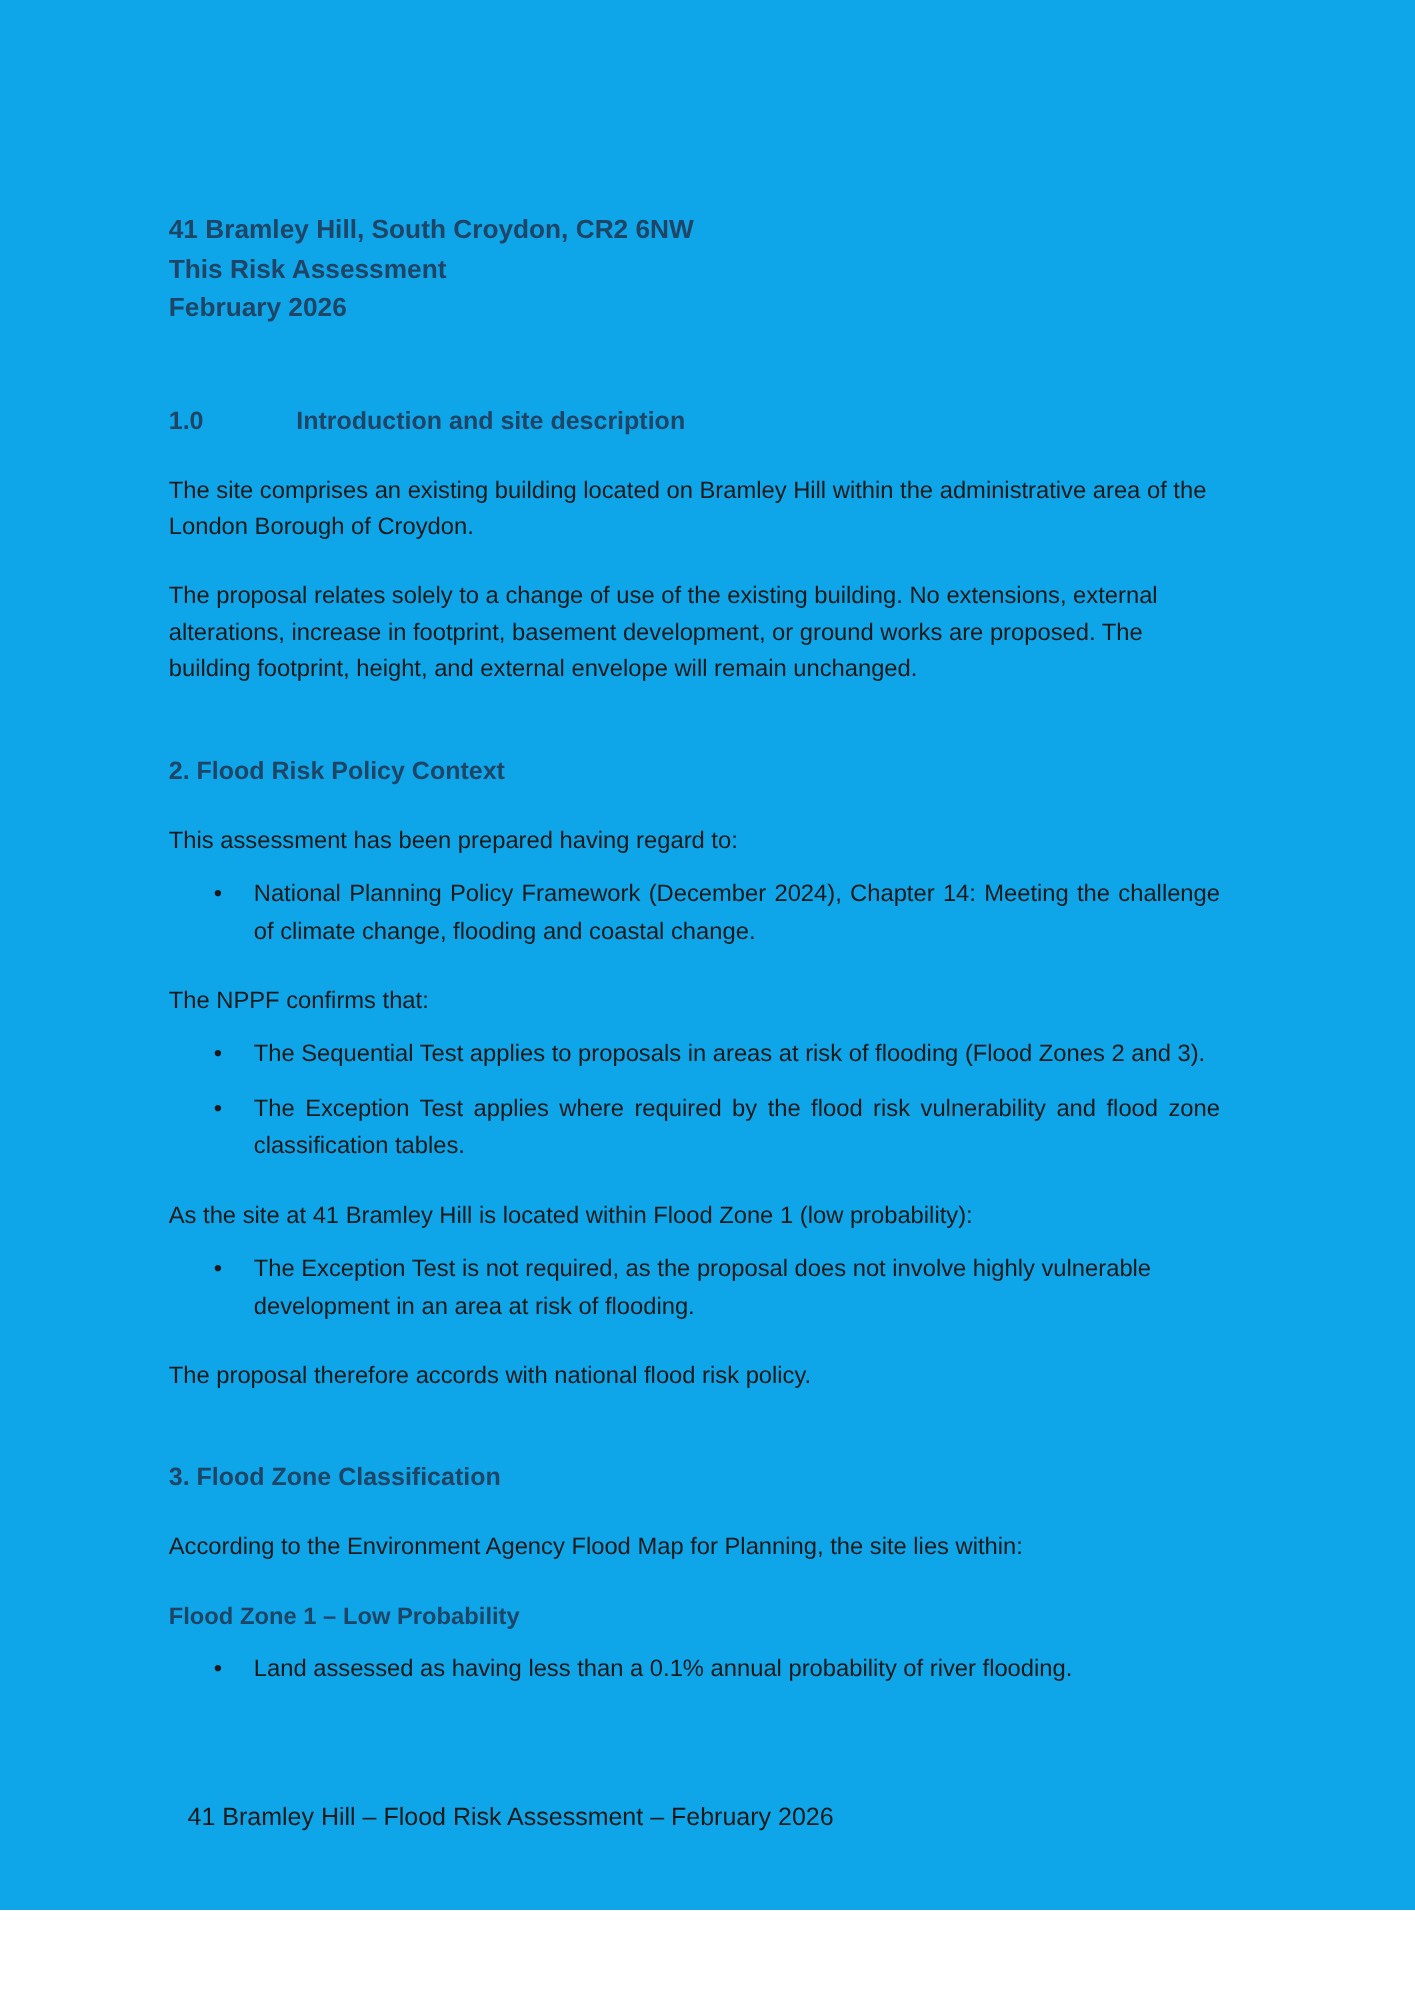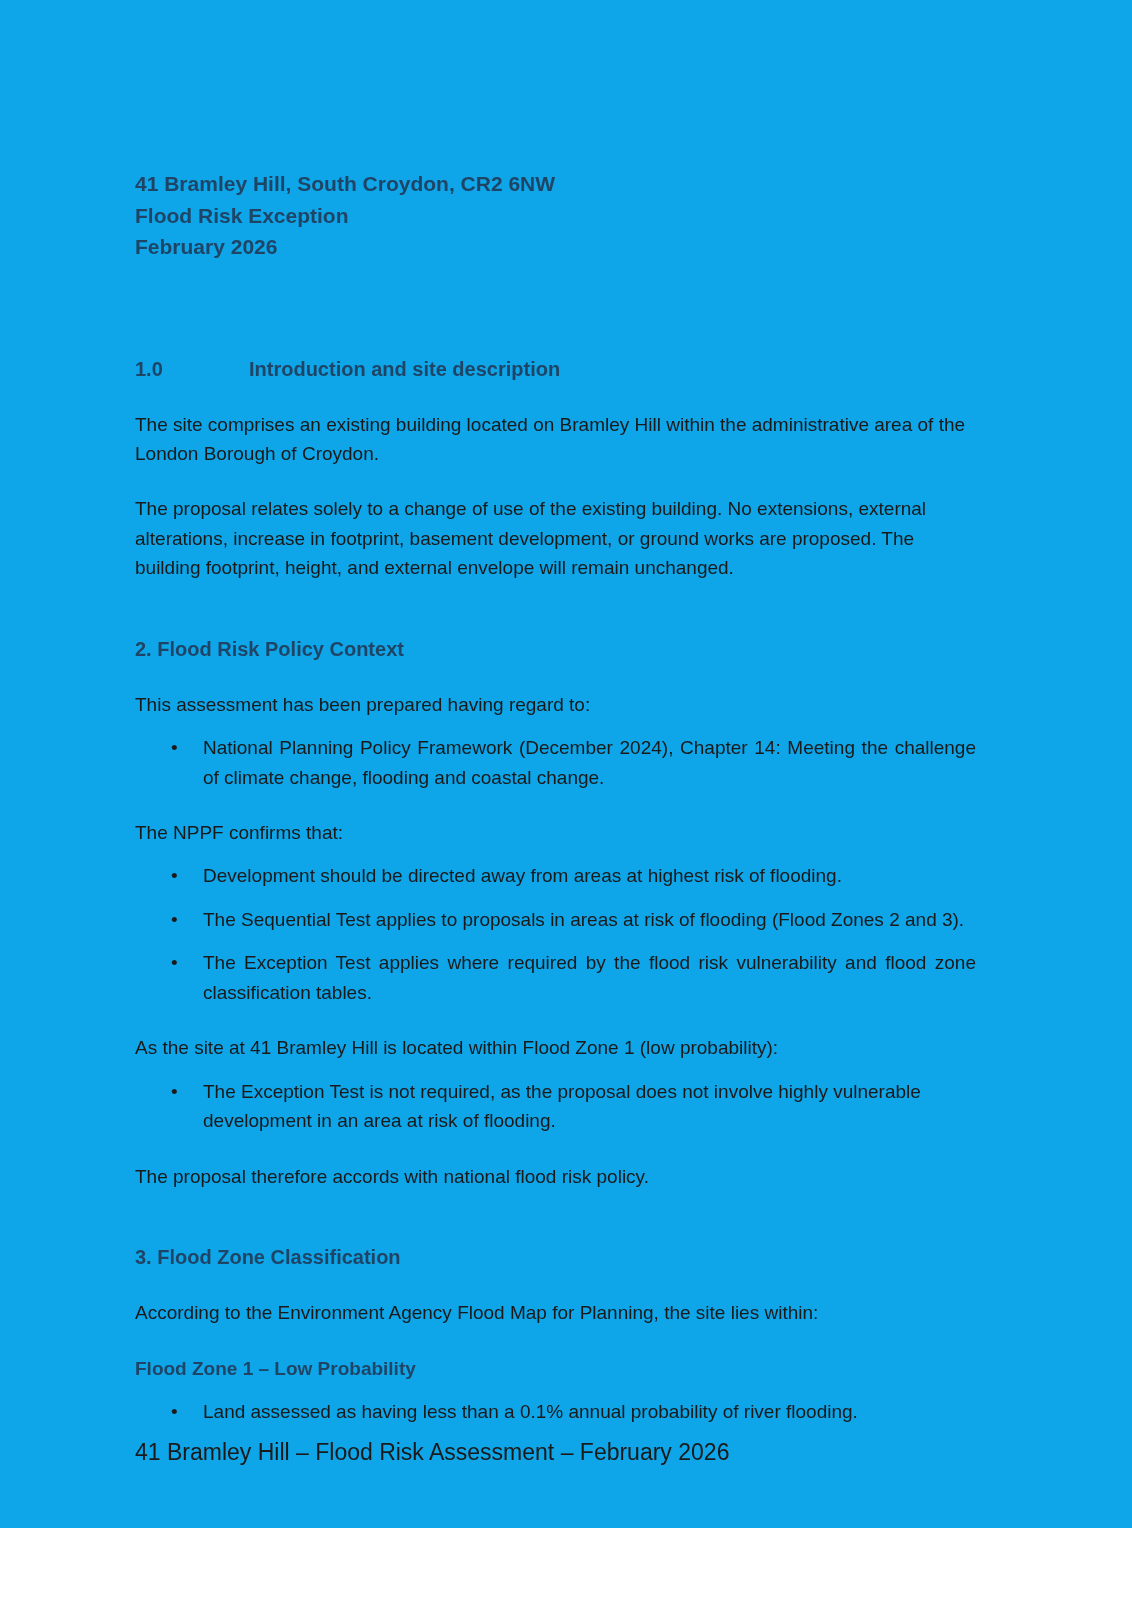--- a/index.html
+++ b/index.html
@@ -27,22 +27,21 @@
   }
   h2.section-heading {
     font-size: 20px;
     font-weight: bold;
     color: #1f4566;
     margin: 0;
     line-height: 1.45;
   }
   .num-heading {
     display: flex;
-    margin-top: 92px;
-    gap: 12px;
+    margin-top: 60px;
   }
   .num-heading .sec-num {
     width: 102px;
     flex: 0 0 auto;
   }
   h3.sub-heading {
     font-size: 19px;
     font-weight: bold;
     color: #1f4566;
     margin: 28px 0 0 0;
@@ -71,34 +70,34 @@
     position: absolute;
     left: -32px;
     top: 0;
     font-size: 19px;
     color: #1a1a1a;
   }
   .just { text-align: justify; }
   .spacer-lg { height: 52px; }
   .footer {
     position: absolute;
-    left: 135px;
+    left: 150px;
     bottom: 62px;
-    font-size: 23px;
+    font-size: 20px;
     color: #1a1a1a;
   }
 </style>
 </head>
 <body>
 
 <div class="page">
 
   <div class="doc-title">
     <p>41 Bramley Hill, South Croydon, CR2 6NW</p>
-    <p>Flood Risk Exception</p>
+    <p>This Risk Assessment</p>
     <p>February 2026</p>
   </div>
 
   <div class="num-heading">
     <h2 class="section-heading sec-num">1.0</h2>
     <h2 class="section-heading">Introduction and site description</h2>
   </div>
 
   <p class="body-text">The site comprises an existing building located on Bramley Hill within the administrative area of the London Borough of Croydon.</p>
   <p class="body-text">The proposal relates solely to a change of use of the existing building. No extensions, external alterations, increase in footprint, basement development, or ground works are proposed. The building footprint, height, and external envelope will remain unchanged.</p>
@@ -107,21 +106,20 @@
 
   <h2 class="section-heading">2. Flood Risk Policy Context</h2>
 
   <p class="body-text">This assessment has been prepared having regard to:</p>
   <ul class="bullet-list">
     <li class="just">National Planning Policy Framework (December 2024), Chapter 14: Meeting the challenge of climate change, flooding and coastal change.</li>
   </ul>
 
   <p class="body-text">The NPPF confirms that:</p>
   <ul class="bullet-list">
-    <li>Development should be directed away from areas at highest risk of flooding.</li>
     <li>The Sequential Test applies to proposals in areas at risk of flooding (Flood Zones 2 and 3).</li>
     <li class="just">The Exception Test applies where required by the flood risk vulnerability and flood zone classification tables.</li>
   </ul>
 
   <p class="body-text">As the site at 41 Bramley Hill is located within Flood Zone 1 (low probability):</p>
   <ul class="bullet-list">
     <li>The Exception Test is not required, as the proposal does not involve highly vulnerable development in an area at risk of flooding.</li>
   </ul>
 
   <p class="body-text">The proposal therefore accords with national flood risk policy.</p>

